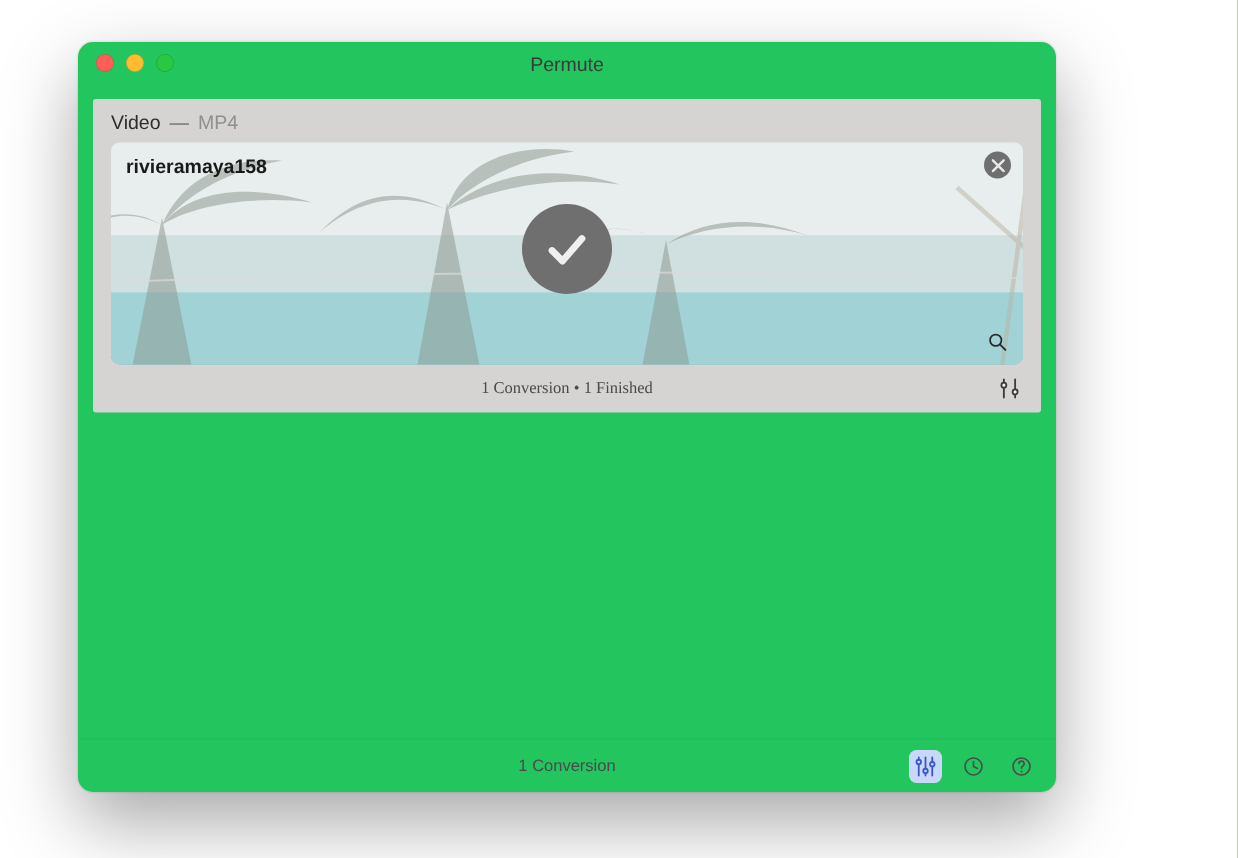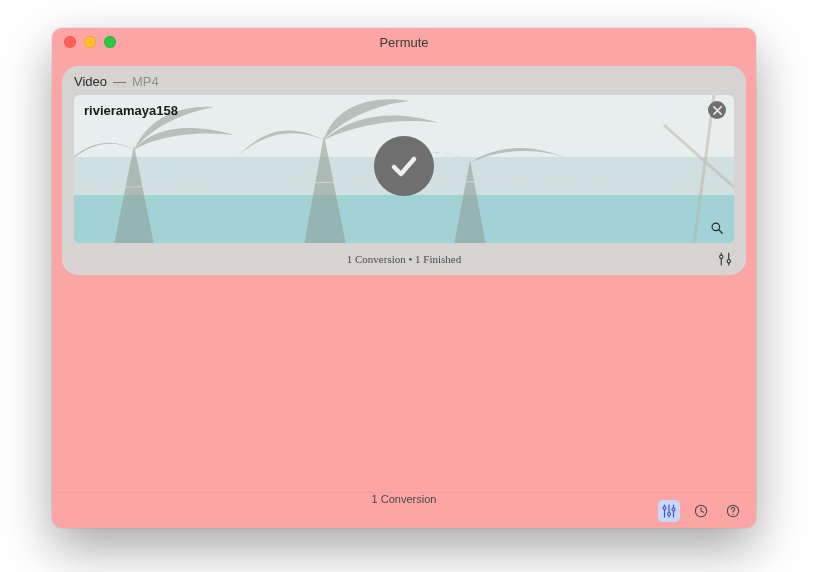--- a/index.html
+++ b/index.html
@@ -8,23 +8,23 @@
     height: 572px;
     background: transparent;
     font-family: -apple-system, "Helvetica Neue", Arial, sans-serif;
     display: flex;
     align-items: flex-start;
     justify-content: flex-start;
   }
   .window {
     position: relative;
     margin: 28px 17px 0 52px;
-    width: 704px;
+    width: 652px;
     height: 500px;
-    background: #fca5a5;
+    background: #22c55e;
     border-radius: 10px;
     box-shadow: 0 20px 50px rgba(0,0,0,0.35), 0 0 0 1px rgba(0,0,0,0.05);
     overflow: hidden;
     display: flex;
     flex-direction: column;
   }
   .titlebar {
     height: 28px;
     display: flex;
     align-items: center;
@@ -48,21 +48,21 @@
   .title {
     width: 100%;
     text-align: center;
     font-size: 13px;
     color: #3a3a3a;
   }
 
   .card {
     margin: 10px 10px 0 10px;
     background: #D6D4D2;
-    border-radius: 16px;
+    border-radius: 2px;
     flex: 0 0 auto;
     display: flex;
     flex-direction: column;
     overflow: hidden;
   }
   .card-head {
     padding: 8px 12px 6px 12px;
     font-size: 13px;
     display: flex;
     align-items: center;
@@ -145,20 +145,21 @@
     display: flex; align-items: center; justify-content: center;
   }
 
   .spacer { flex: 1 1 auto; }
 
   .bottombar {
     position: relative;
     height: 36px;
     border-top: 1px solid rgba(0,0,0,0.04);
     display: flex;
+    align-items: center;
     justify-content: center;
     font-size: 11px;
     color: #4a4a4a;
   }
   .bottom-right {
     position: absolute;
     right: 12px;
     top: 50%;
     transform: translateY(-50%);
     display: flex;

